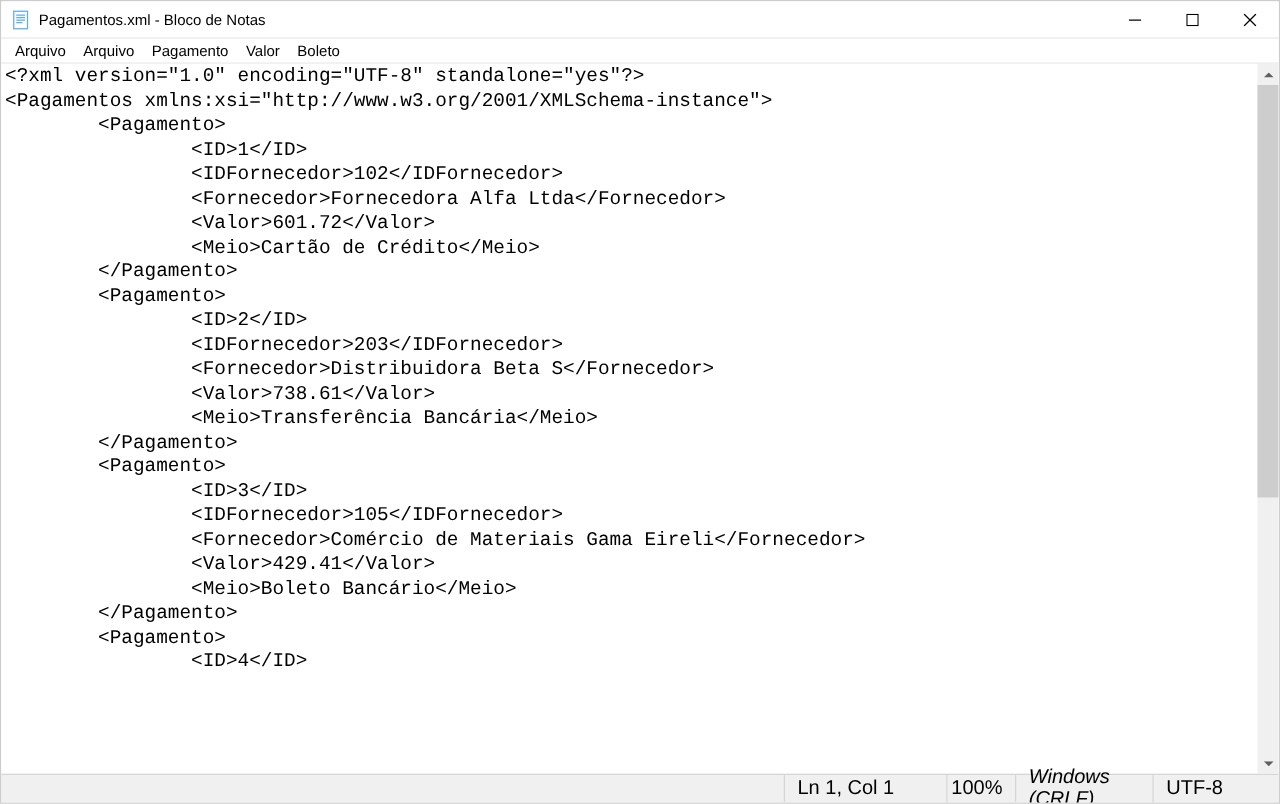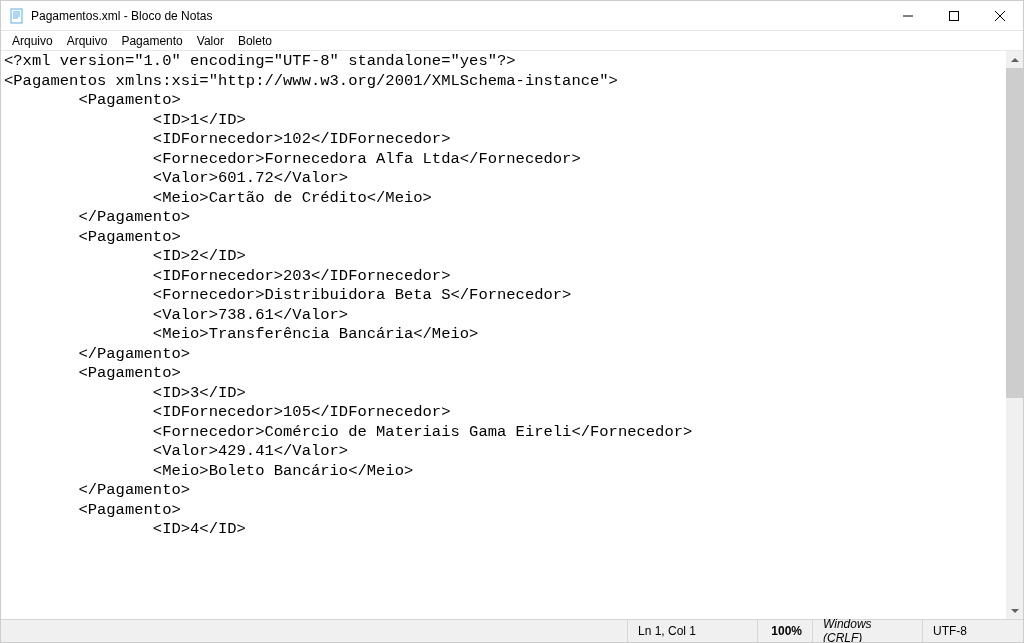--- a/index.html
+++ b/index.html
@@ -107,37 +107,37 @@
       left: 0;
       width: 17px;
       height: 330px;
       background: #cdcdcd;
     }
     .statusbar {
       height: 23px;
       background: #f0f0f0;
       border-top: 1px solid #d6d6d6;
       display: flex;
-      font-size: 12px;
+      font-size: 16px;
       align-items: center;
     }
     .status-cell {
       height: 100%;
       display: flex;
       align-items: center;
       padding: 0 10px;
       border-right: 1px solid #d6d6d6;
     }
     .status-spacer {
       flex: 1;
       border-right: 1px solid #d6d6d6;
       height: 100%;
     }
     .status-cell.ln { width: 130px; }
-    .status-cell.zoom { width: 55px; justify-content: flex-end; font-weight: bold; }
+    .status-cell.zoom { width: 55px; justify-content: flex-end; }
     .status-cell.crlf { width: 110px; font-style: italic; }
     .status-cell.enc { width: 100px; border-right: none; }
   </style>
 </head>
 <body>
 
 <div class="titlebar">
   <div class="titlebar-left">
     <span class="titlebar-icon">
       <svg width="16" height="16" viewBox="0 0 16 16">

